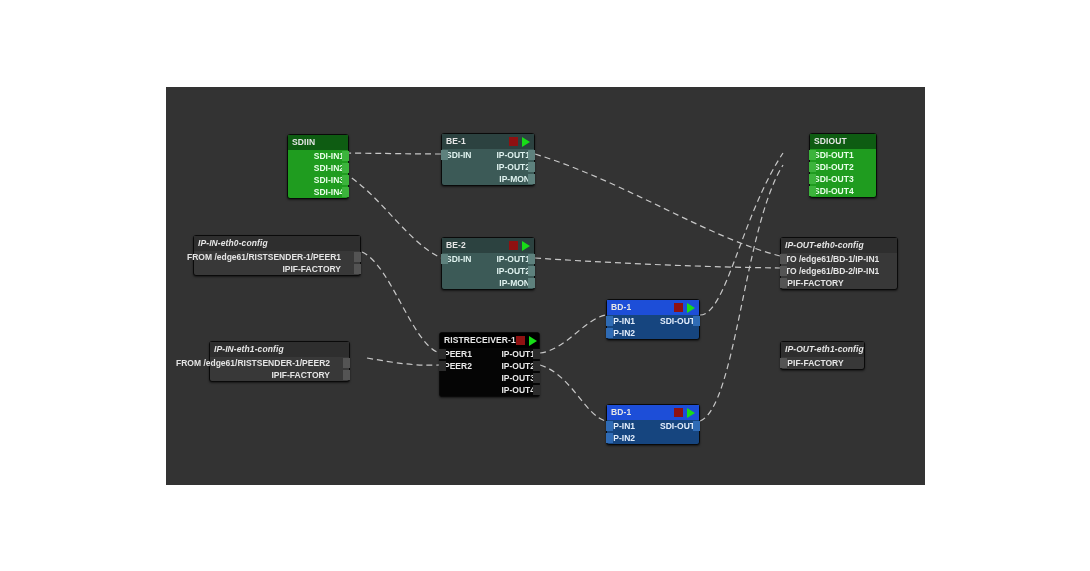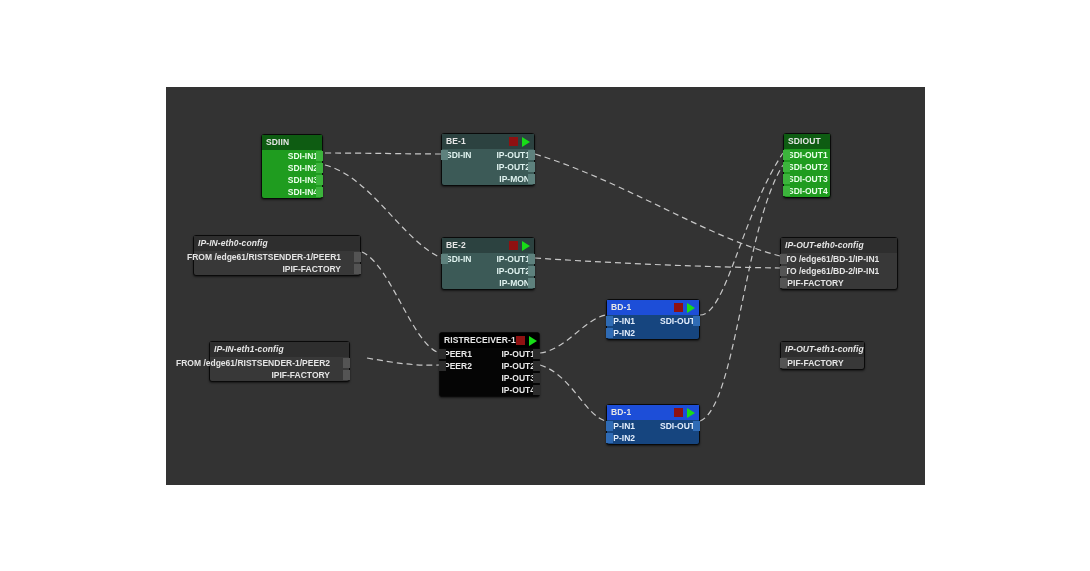--- a/index.html
+++ b/index.html
@@ -69,21 +69,21 @@
   
   .port{
     position:absolute;
     width:7px;height:10px;
     top:1px;
   }
   .port.in{left:-1px;}
   .port.out{right:-1px;}
 
   
-  .n-green{background:#1f9c1f;}
+  .n-green{background:#1f9c1f;margin-left:26px;}
   .n-green .hdr{background:#0e5c12;}
   .n-green .row{color:#e9ffe9;}
   .n-green .port{background:#3cb43c;}
 
   .n-teal{background:#3c5a57;}
   .n-teal .hdr{background:#2c4240;}
   .n-teal .row{color:#dff2ef;}
   .n-teal .port{background:#5e817d;}
 
   .n-blue{background:#16457f;}
@@ -275,21 +275,21 @@
               <span class="lbl-out">SDI-OUT</span>
               <span class="port out"></span>
             </div>
             <div class="row">
               <span class="port in"></span>
               <span class="lbl-in">IP-IN2</span>
               <span class="gap"></span>
             </div>
           </div>
         </div>
-        <div class="node n-green" style="left: 617px; top: 46px; width: 48px;">
+        <div class="node n-green" style="left: 617px; top: 46px; width: 68px;">
           <div class="hdr">
             <span class="title">SDIOUT</span>
             <span class="spacer"></span>
           </div>
           <div class="body">
             <div class="row">
               <span class="port in"></span>
               <span class="lbl-in">SDI-OUT1</span>
               <span class="gap"></span>
             </div>

